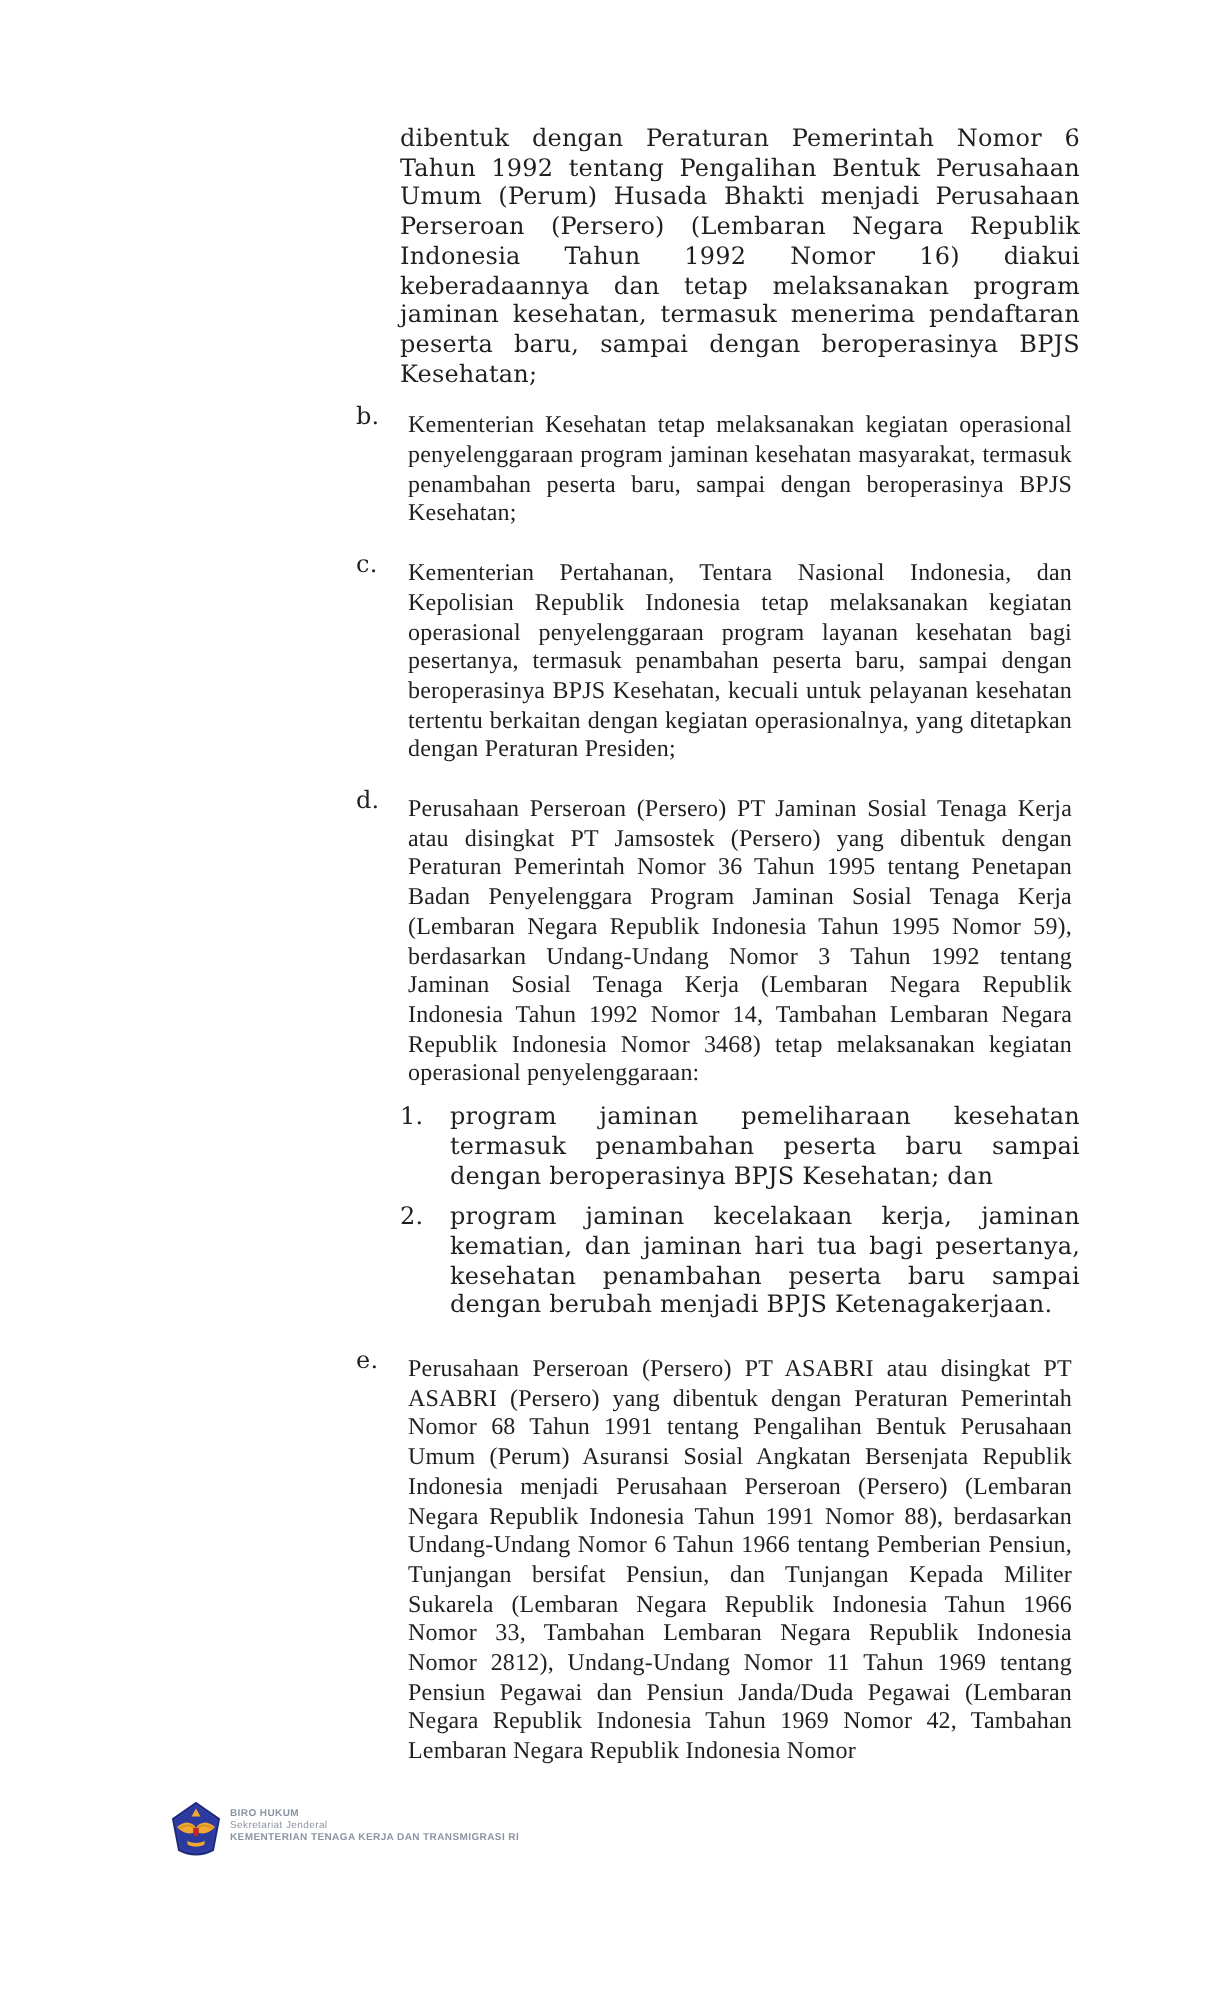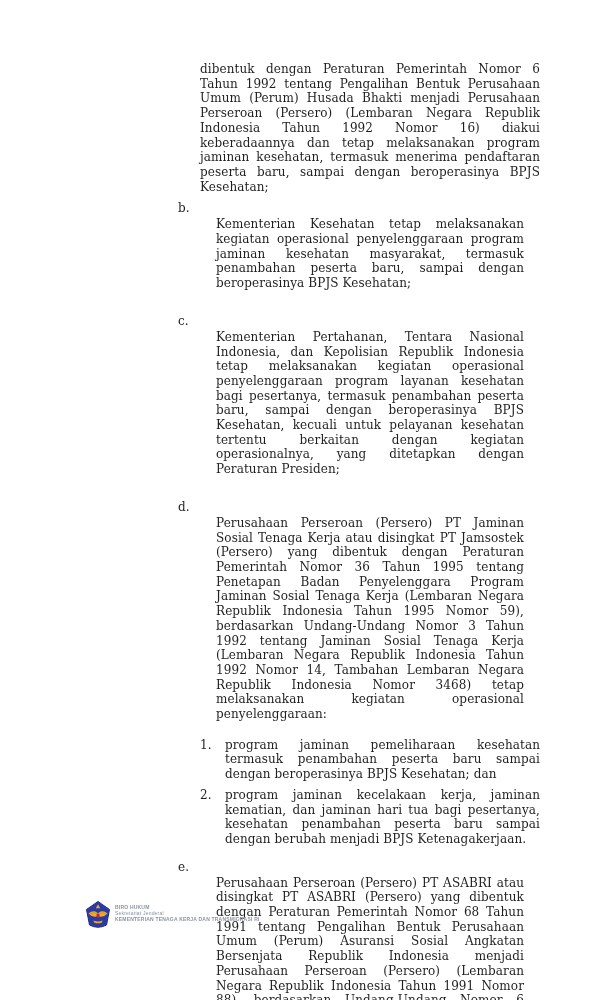--- a/index.html
+++ b/index.html
@@ -34,21 +34,22 @@
     margin-bottom: 7px;
   }
   .item-label {
     flex: 0 0 22px;
   }
   .item-body {
     flex: 1;
   }
   .item-text {
     text-align: justify;
-    margin: 16px;
+    margin: 4px;
+    font-family: Liberation Serif, serif;
   }
   .sublist {
     margin-top: 7px;
   }
   .subitem {
     display: flex;
     margin-bottom: 6px;
   }
   .subitem-label {
     flex: 0 0 25px;

